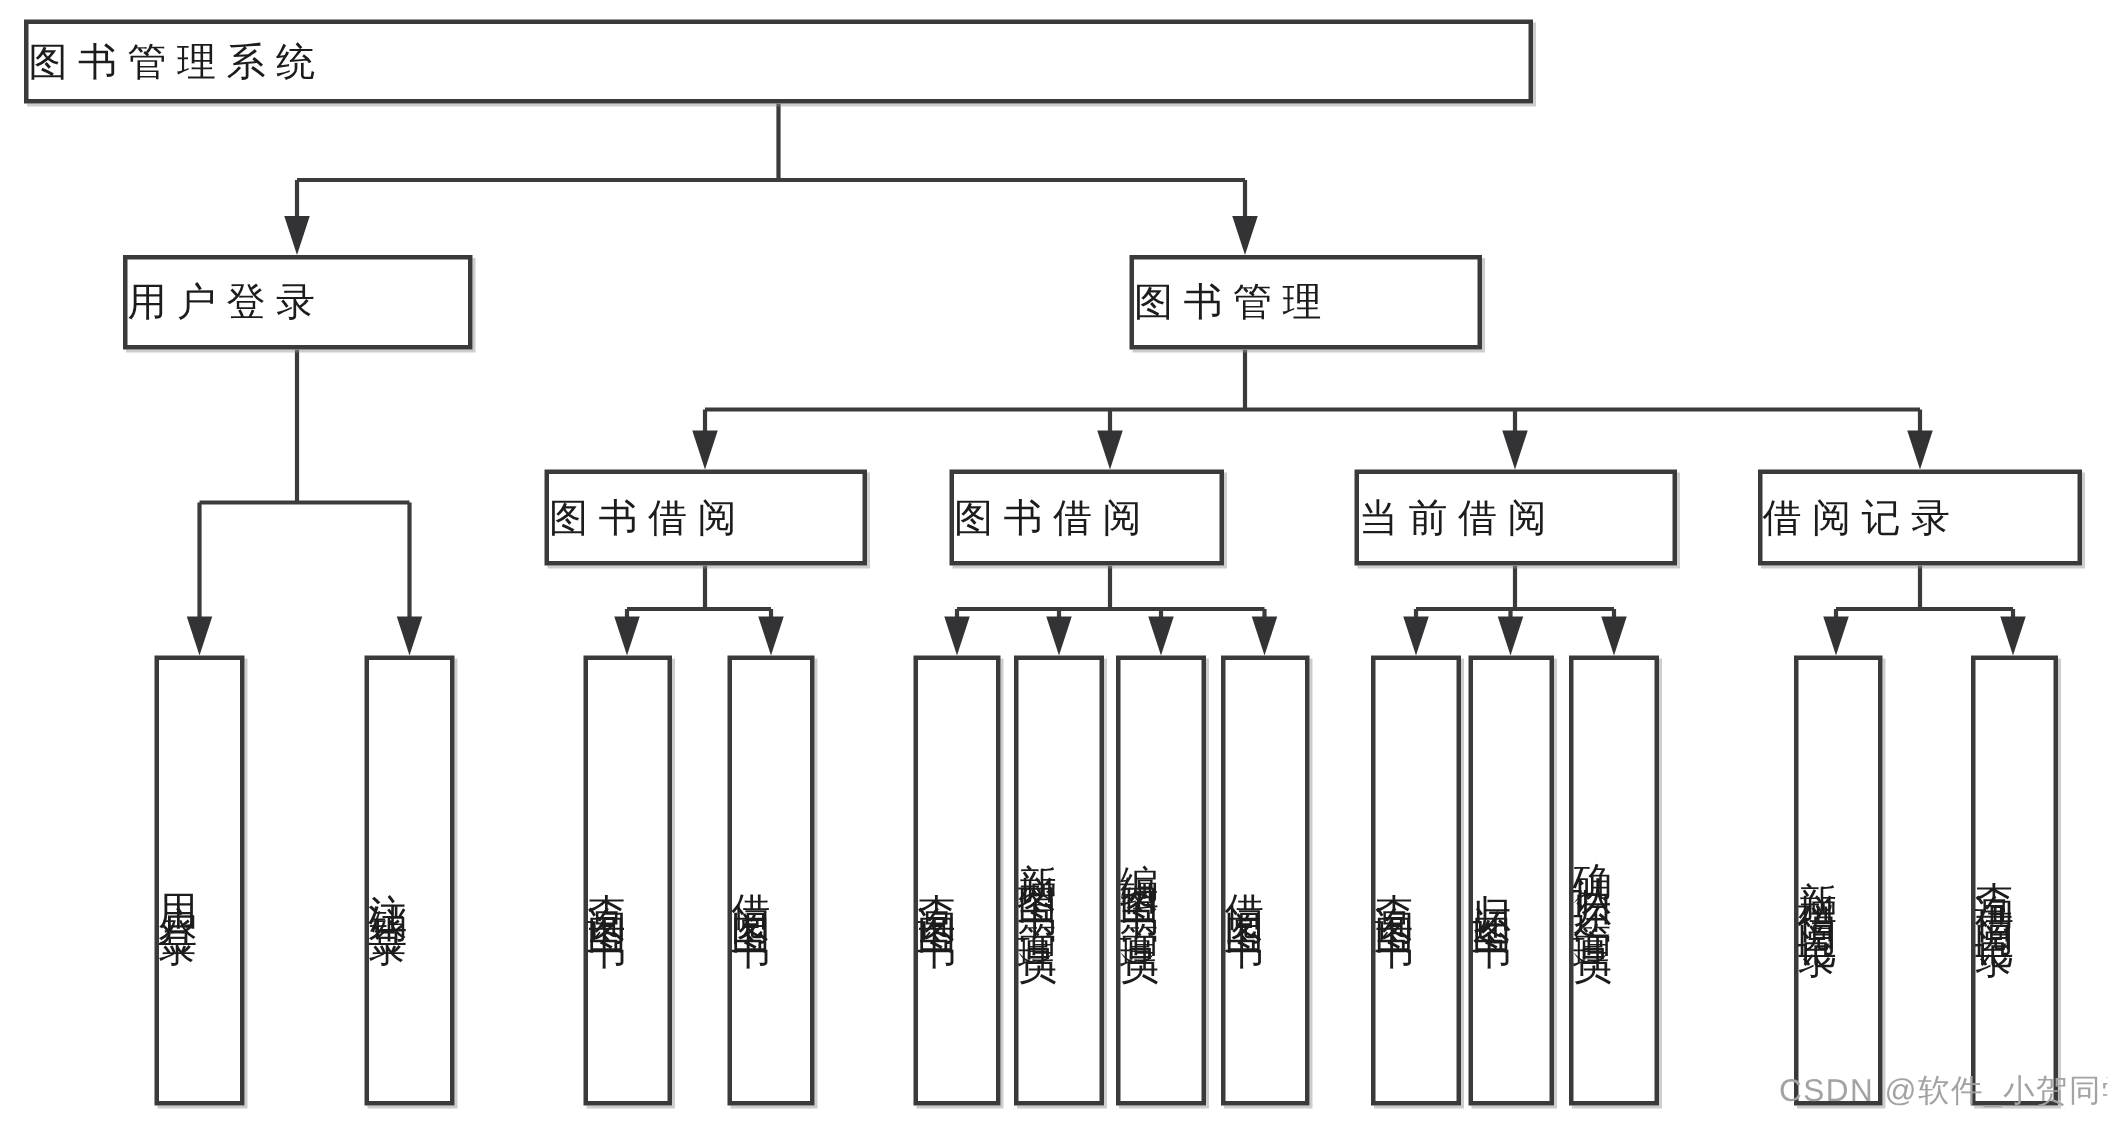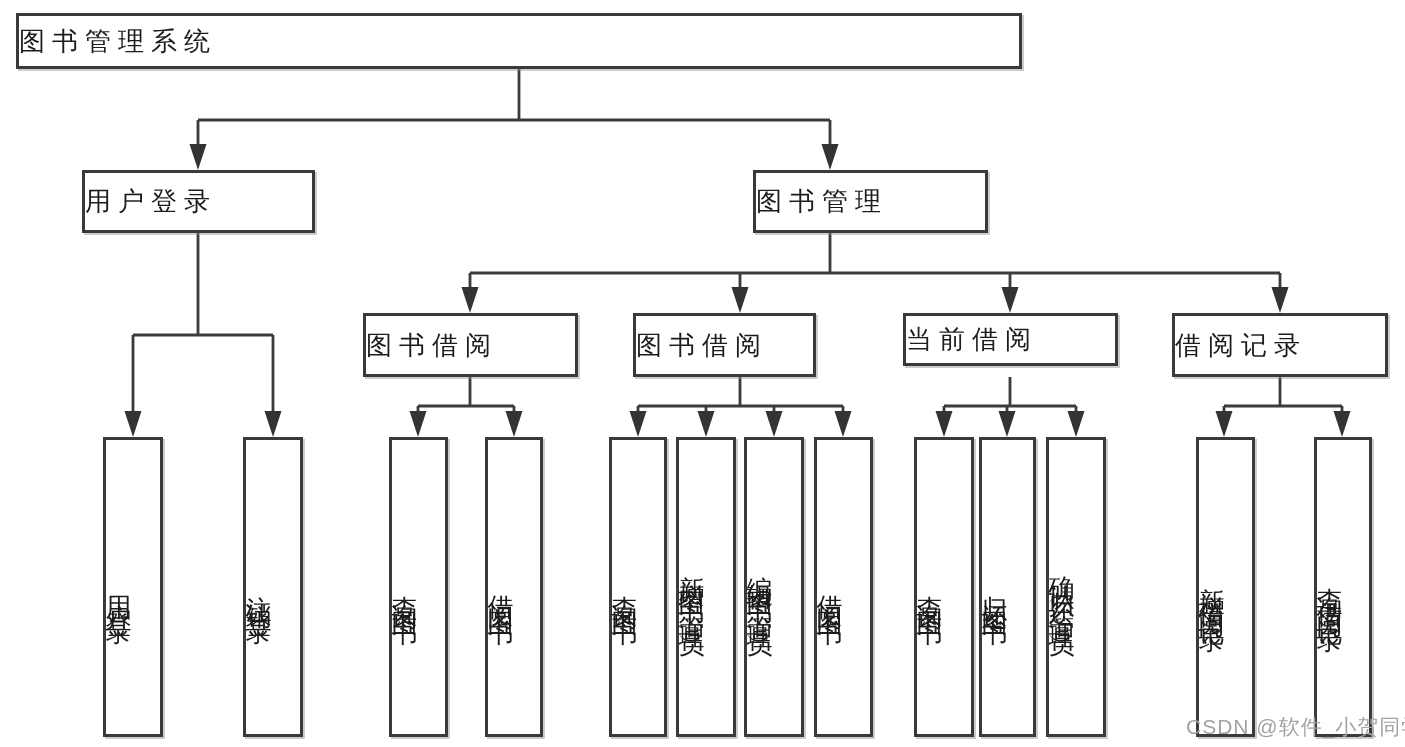--- a/index.html
+++ b/index.html
@@ -120,21 +120,21 @@
   <div class="node h" style="left:753px; top:170px; width:235px; height:63px">
     <span>图书管理</span>
   </div>
 
   <div class="node h" style="left:363px; top:313px; width:215px; height:64px">
     <span>图书借阅</span>
   </div>
   <div class="node h" style="left:633px; top:313px; width:183px; height:64px">
     <span>图书借阅</span>
   </div>
-  <div class="node h" style="left:903px; top:313px; width:215px; height:53px">
+  <div class="node h" style="left:903px; top:313px; width:215px; height:64px">
     <span>当前借阅</span>
   </div>
   <div class="node h" style="left:1172px; top:313px; width:216px; height:64px">
     <span>借阅记录</span>
   </div>
 
   <div class="node v" style="left:103px; top:437px; width:60px; height:300px">
     <span>用户登录</span>
   </div>
   <div class="node v" style="left:243px; top:437px; width:60px; height:300px">

